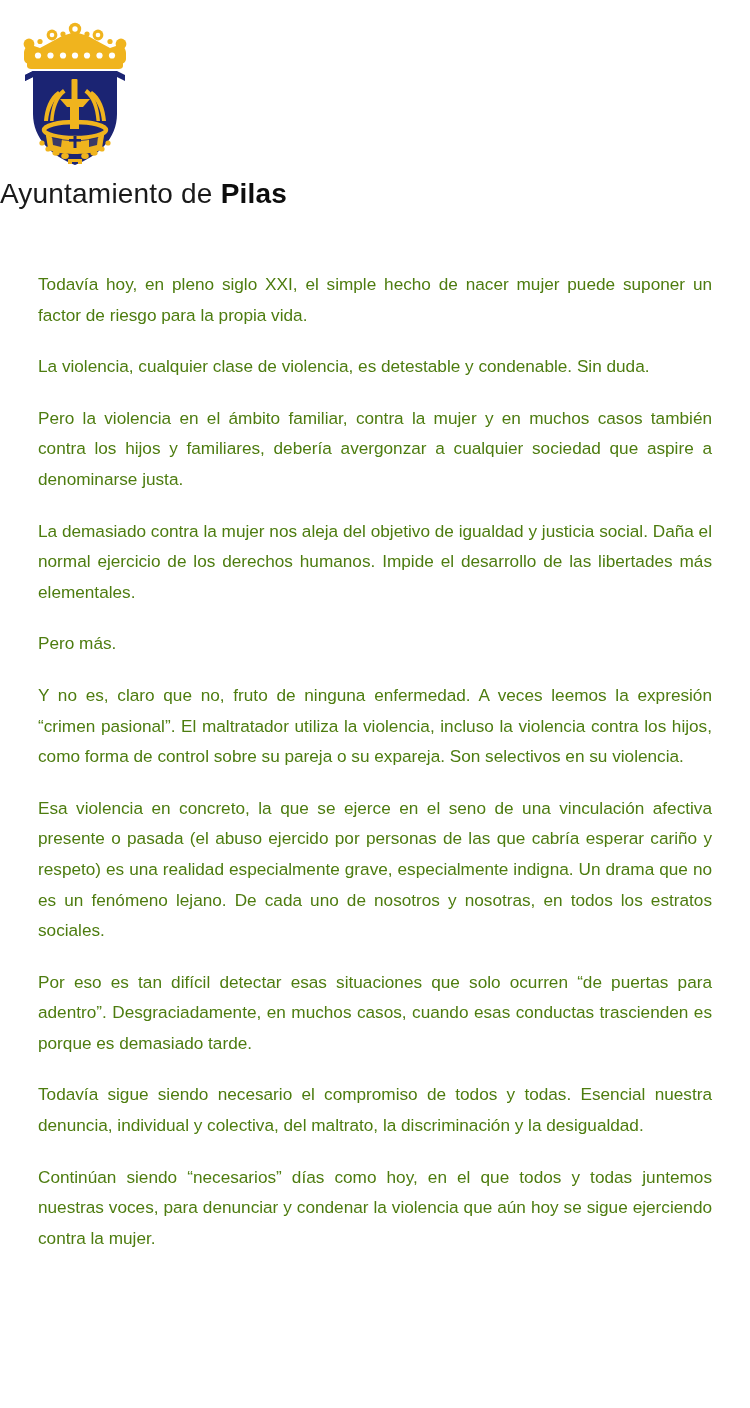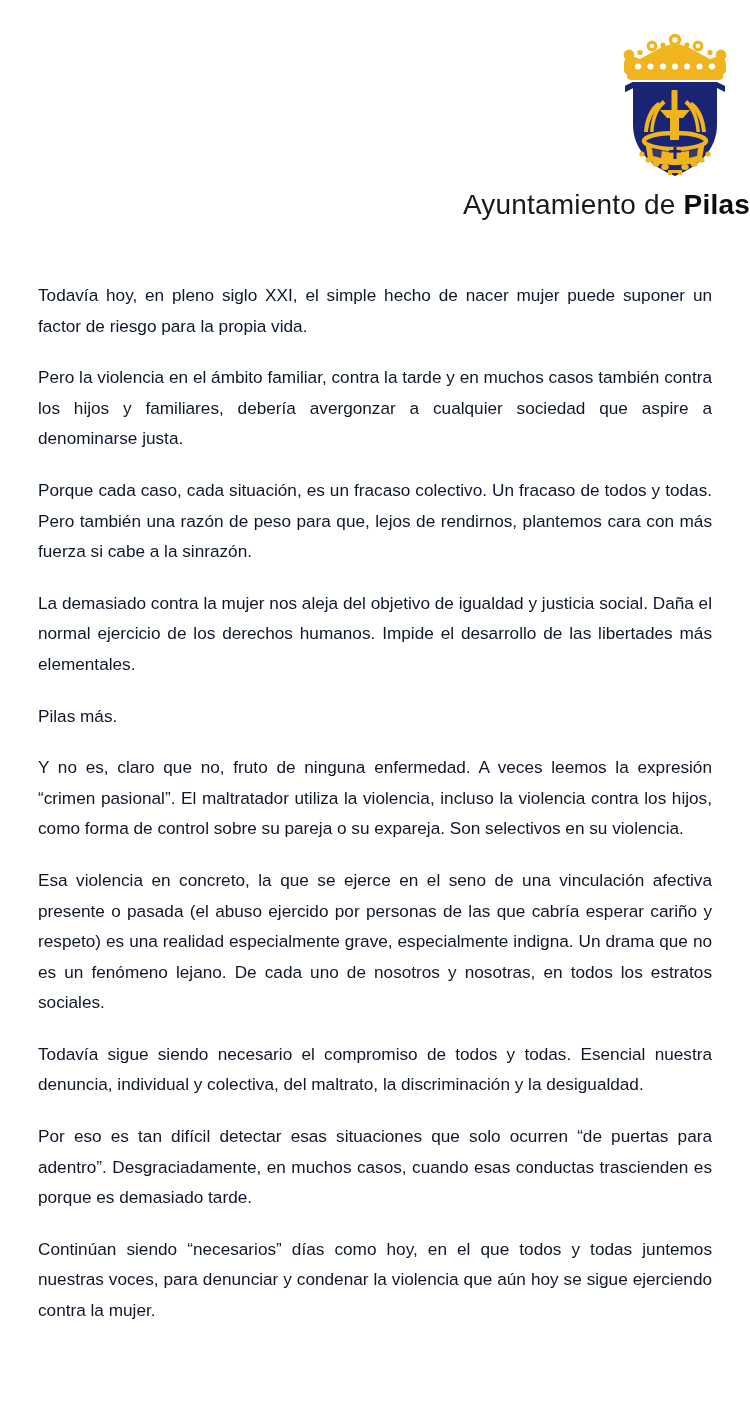--- a/index.html
+++ b/index.html
@@ -19,24 +19,24 @@
   .page {
     width: 750px;
     height: 1408px;
     position: relative;
     box-sizing: border-box;
     background: #ffffff;
   }
 
   
   .letterhead {
-    padding-top: 28px;
+    padding-top: 17px;
     display: flex;
     flex-direction: column;
-    align-items: flex-end;
+    align-items: flex-start;
   }
 
   .crest {
     width: 150px;
     height: 152px;
     display: block;
   }
 
   .org-title {
     margin-top: 8px;
@@ -58,21 +58,21 @@
     padding: 58px 38px 0 38px;
     box-sizing: border-box;
   }
 
   .para {
     margin: 0 0 21px 0;
     font-size: 17.2px;
     line-height: 30.6px;
     text-align: justify;
     text-justify: inter-word;
-    color: #0f172a;
+    color: #4d7c0f;
     -webkit-font-smoothing: antialiased;
   }
   .para:last-child {
     margin-bottom: 0;
   }
   
   .para.short {
     text-align: left;
   }
 </style>
@@ -163,25 +163,25 @@
       </g>
     </svg>
 
     <div class="org-title">
       <span>Ayuntamiento de </span><span class="org-name">Pilas</span>
     </div>
   </header>
 
   <main class="body-copy">
     <p class="para">Todavía hoy, en pleno siglo XXI, el simple hecho de nacer mujer puede suponer un factor de riesgo para la propia vida.</p>
-    <p class="para">Pero la violencia en el ámbito familiar, contra la tarde y en muchos casos también contra los hijos y familiares, debería avergonzar a cualquier sociedad que aspire a denominarse justa.</p>
-    <p class="para">Porque cada caso, cada situación, es un fracaso colectivo. Un fracaso de todos y todas. Pero también una razón de peso para que, lejos de rendirnos, plantemos cara con más fuerza si cabe a la sinrazón.</p>
+    <p class="para short">La violencia, cualquier clase de violencia, es detestable y condenable. Sin duda.</p>
+    <p class="para">Pero la violencia en el ámbito familiar, contra la mujer y en muchos casos también contra los hijos y familiares, debería avergonzar a cualquier sociedad que aspire a denominarse justa.</p>
     <p class="para">La demasiado contra la mujer nos aleja del objetivo de igualdad y justicia social. Daña el normal ejercicio de los derechos humanos. Impide el desarrollo de las libertades más elementales.</p>
-    <p class="para short">Pilas más.</p>
+    <p class="para short">Pero más.</p>
     <p class="para">Y no es, claro que no, fruto de ninguna enfermedad. A veces leemos la expresión “crimen pasional”. El maltratador utiliza la violencia, incluso la violencia contra los hijos, como forma de control sobre su pareja o su expareja. Son selectivos en su violencia.</p>
     <p class="para">Esa violencia en concreto, la que se ejerce en el seno de una vinculación afectiva presente o pasada (el abuso ejercido por personas de las que cabría esperar cariño y respeto) es una realidad especialmente grave, especialmente indigna. Un drama que no es un fenómeno lejano. De cada uno de nosotros y nosotras, en todos los estratos sociales.</p>
+    <p class="para">Por eso es tan difícil detectar esas situaciones que solo ocurren “de puertas para adentro”. Desgraciadamente, en muchos casos, cuando esas conductas trascienden es porque es demasiado tarde.</p>
     <p class="para">Todavía sigue siendo necesario el compromiso de todos y todas. Esencial nuestra denuncia, individual y colectiva, del maltrato, la discriminación y la desigualdad.</p>
-    <p class="para">Por eso es tan difícil detectar esas situaciones que solo ocurren “de puertas para adentro”. Desgraciadamente, en muchos casos, cuando esas conductas trascienden es porque es demasiado tarde.</p>
     <p class="para">Continúan siendo “necesarios” días como hoy, en el que todos y todas juntemos nuestras voces, para denunciar y condenar la violencia que aún hoy se sigue ejerciendo contra la mujer.</p>
 
   </main>
 
 </div>
 
 </body></html>

